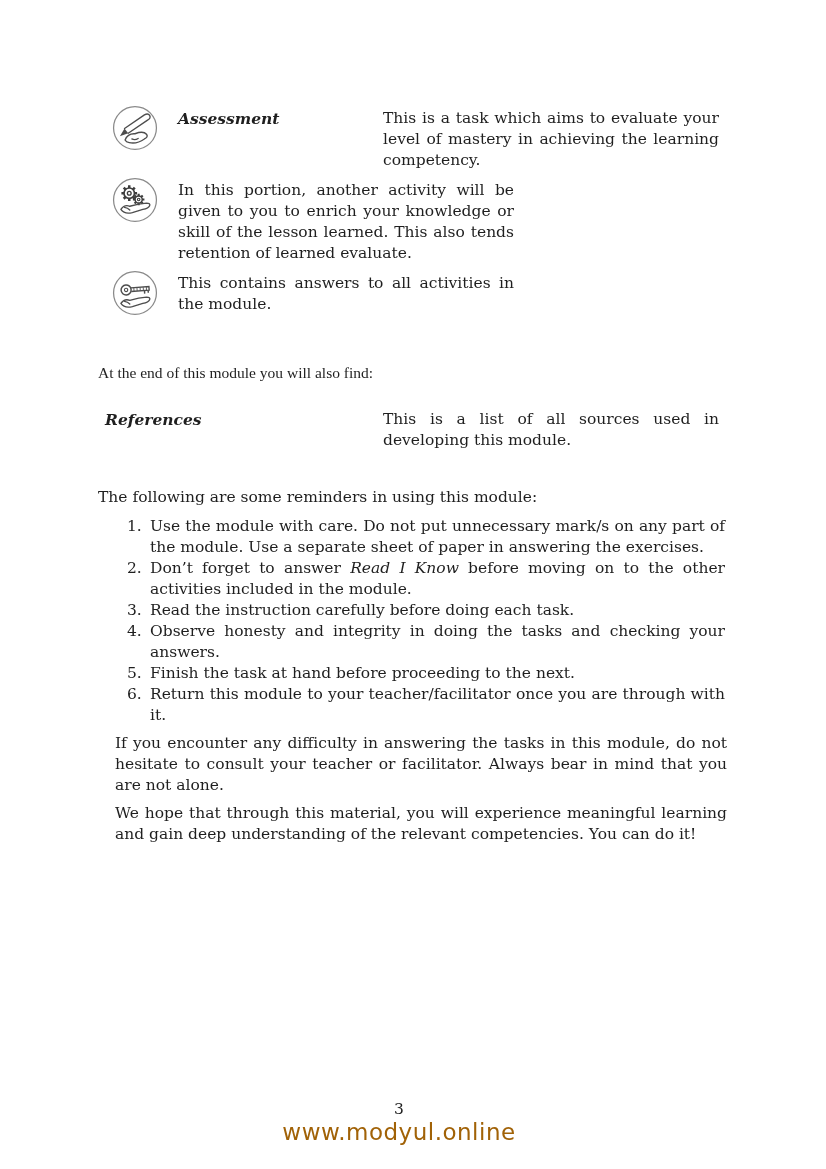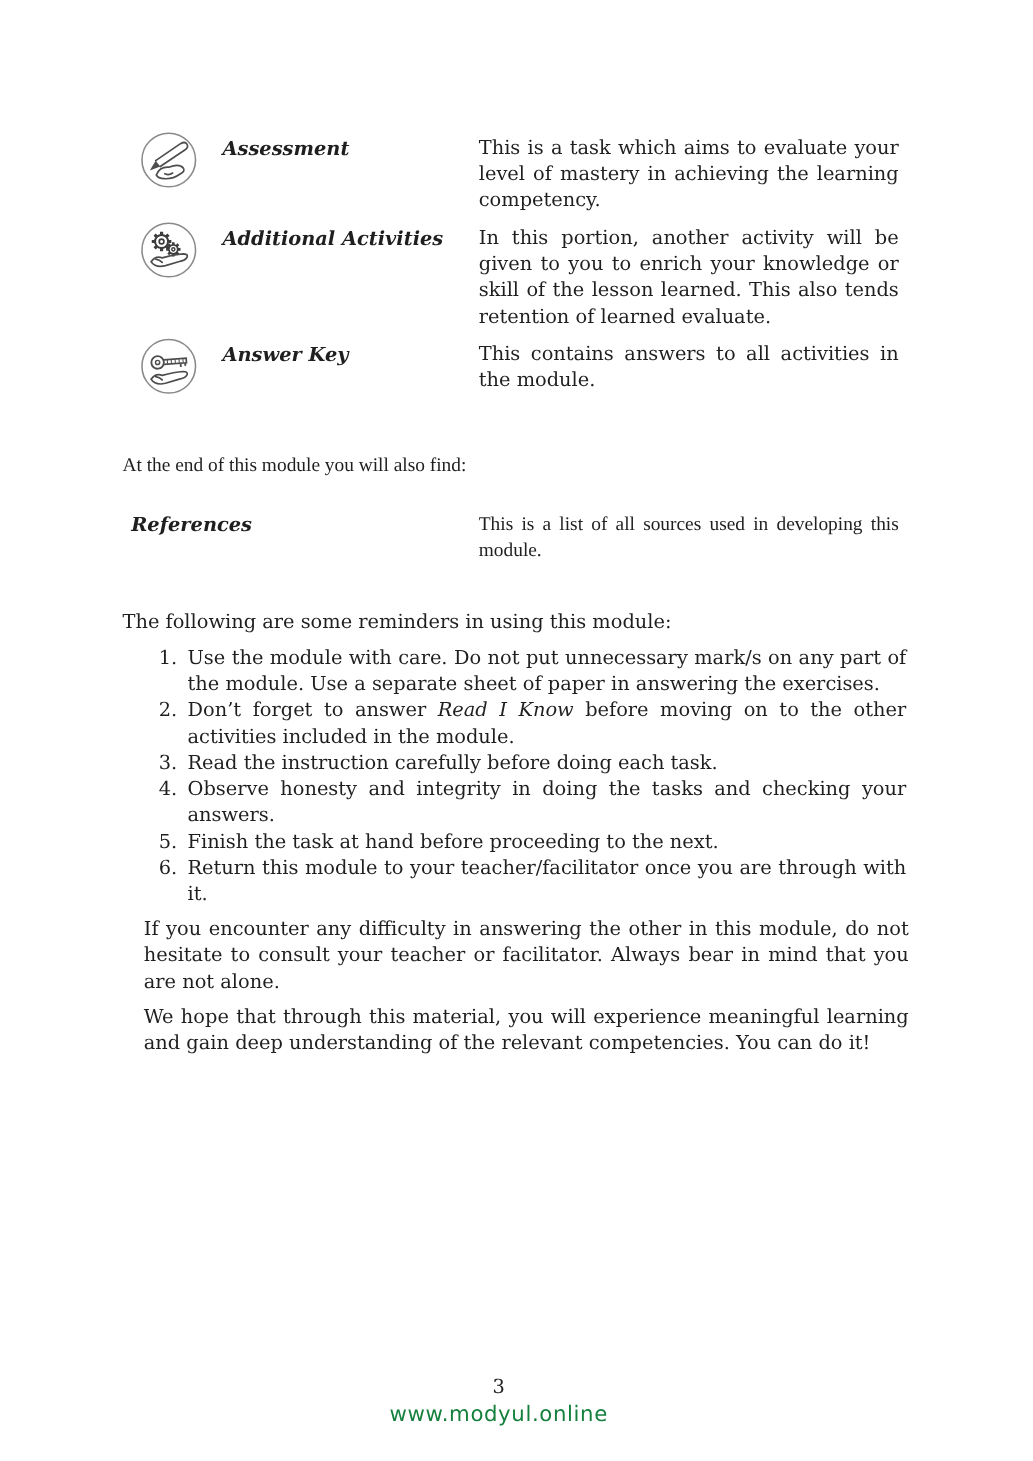--- a/index.html
+++ b/index.html
@@ -59,23 +59,23 @@
     top: 1099px;
     text-align: center;
     font-size: 15.5px;
   }
   .watermark {
     position: absolute;
     left: 0; right: 0;
     top: 1122px;
     text-align: center;
     font-family: "DejaVu Sans", sans-serif;
-    font-size: 17px;
+    font-size: 23px;
     letter-spacing: 0.5px;
-    color: #15803d;
+    color: #a16207;
   }
   svg .stroke { fill: none; stroke: #4d4d4d; stroke-width: 1.3; stroke-linecap: round; stroke-linejoin: round; }
   svg .ring { fill: none; stroke: #8a8a8a; stroke-width: 1.2; }
 </style>
 </head>
 <body>
 
 <div class="page">
   <div class="content">
 
@@ -110,52 +110,50 @@
               <g stroke="#3d3d3d" stroke-width="2">
                 <path d="M20 21.5 H31 M25.5 16 V27 M21.6 17.6 L29.4 25.4 M29.4 17.6 L21.6 25.4"></path>
               </g>
               <circle cx="25.5" cy="21.5" r="3.4" fill="#ffffff" stroke="#3d3d3d" stroke-width="1.4"></circle>
               <circle cx="25.5" cy="21.5" r="1.2" fill="none" stroke="#3d3d3d" stroke-width="1.1"></circle>
               <path class="stroke" d="M8.5 31 Q12 26 17 28 Q26 25.5 33 25 Q37 25 36 27.5 Q35 30 29.5 31 L19.5 34 Q12 36 8.5 31 Z"></path>
               <path class="stroke" d="M12 29 Q15 29.5 17 31.5" stroke-width="0.9"></path>
             </svg>
           </span>
         </div>
-        <div class="cell-label">Additional Activities</div>
         <div class="cell-desc">In this portion, another activity will be given to you to enrich your knowledge or skill of the lesson learned. This also tends retention of learned evaluate.</div>
       </div>
 
       <div class="icon-row">
         <div class="cell-icon">
           <span class="circle-icon">
             <svg viewBox="0 0 44 44" width="46" height="46">
               <circle class="ring" cx="22" cy="22" r="20.5"></circle>
               <g transform="rotate(-4 22 19)">
                 <circle cx="13.5" cy="18.5" r="4.8" fill="none" stroke="#4d4d4d" stroke-width="1.4"></circle>
                 <circle cx="13.5" cy="18.5" r="1.6" fill="none" stroke="#4d4d4d" stroke-width="1.1"></circle>
                 <path d="M18.3 16.8 H35.5 V20.3 H18.3" fill="none" stroke="#4d4d4d" stroke-width="1.3"></path>
                 <path d="M21 17 V20.1 M24 17 V20.1 M27 17 V20.1 M30 17 V20.1 M33 17 V20.1" stroke="#4d4d4d" stroke-width="0.8"></path>
                 <path d="M31 20.3 V23.2 M34.5 20.3 V22.6" stroke="#4d4d4d" stroke-width="1.4"></path>
               </g>
               <path class="stroke" d="M8.5 32 Q12 27 17 29 Q26 26.5 33 26 Q37 26 36 28.5 Q35 31 29.5 32 L19.5 35 Q12 37 8.5 32 Z"></path>
               <path class="stroke" d="M12 30 Q15 30.5 17 32.5" stroke-width="0.9"></path>
             </svg>
           </span>
         </div>
-        <div class="cell-label">Answer Key</div>
         <div class="cell-desc">This contains answers to all activities in the module.</div>
       </div>
 
     </section>
 
     <p class="intro-find">At the end of this module you will also find:</p>
 
     <div class="ref-row">
       <div class="ref-label">References</div>
-      <div class="cell-desc" style="padding-top:0;font-family:Liberation Serif, serif;">This is a list of all sources used in developing this module.</div>
+      <div class="cell-desc" style="padding-top:0;">This is a list of all sources used in developing this module.</div>
     </div>
 
     <p class="intro-reminders">The following are some reminders in using this module:</p>
 
     <div class="list">
       <div class="li">
         <div class="num">1.</div>
         <div class="li-text">Use the module with care. Do not put unnecessary mark/s on any part of the module. Use a separate sheet of paper in answering the exercises.</div>
       </div>
       <div class="li">
@@ -173,20 +171,20 @@
       <div class="li">
         <div class="num">5.</div>
         <div class="li-text">Finish the task at hand before proceeding to the next.</div>
       </div>
       <div class="li">
         <div class="num">6.</div>
         <div class="li-text">Return this module to your teacher/facilitator once you are through with it.</div>
       </div>
     </div>
 
-    <p class="para">If you encounter any difficulty in answering the other in this module, do not hesitate to consult your teacher or facilitator. Always bear in mind that you are not alone.</p>
+    <p class="para">If you encounter any difficulty in answering the tasks in this module, do not hesitate to consult your teacher or facilitator. Always bear in mind that you are not alone.</p>
     <p class="para">We hope that through this material, you will experience meaningful learning and gain deep understanding of the relevant competencies. You can do it!</p>
 
   </div>
 
   <div class="page-number">3</div>
   <div class="watermark">www.modyul.online</div>
 </div>
 
 </body></html>

